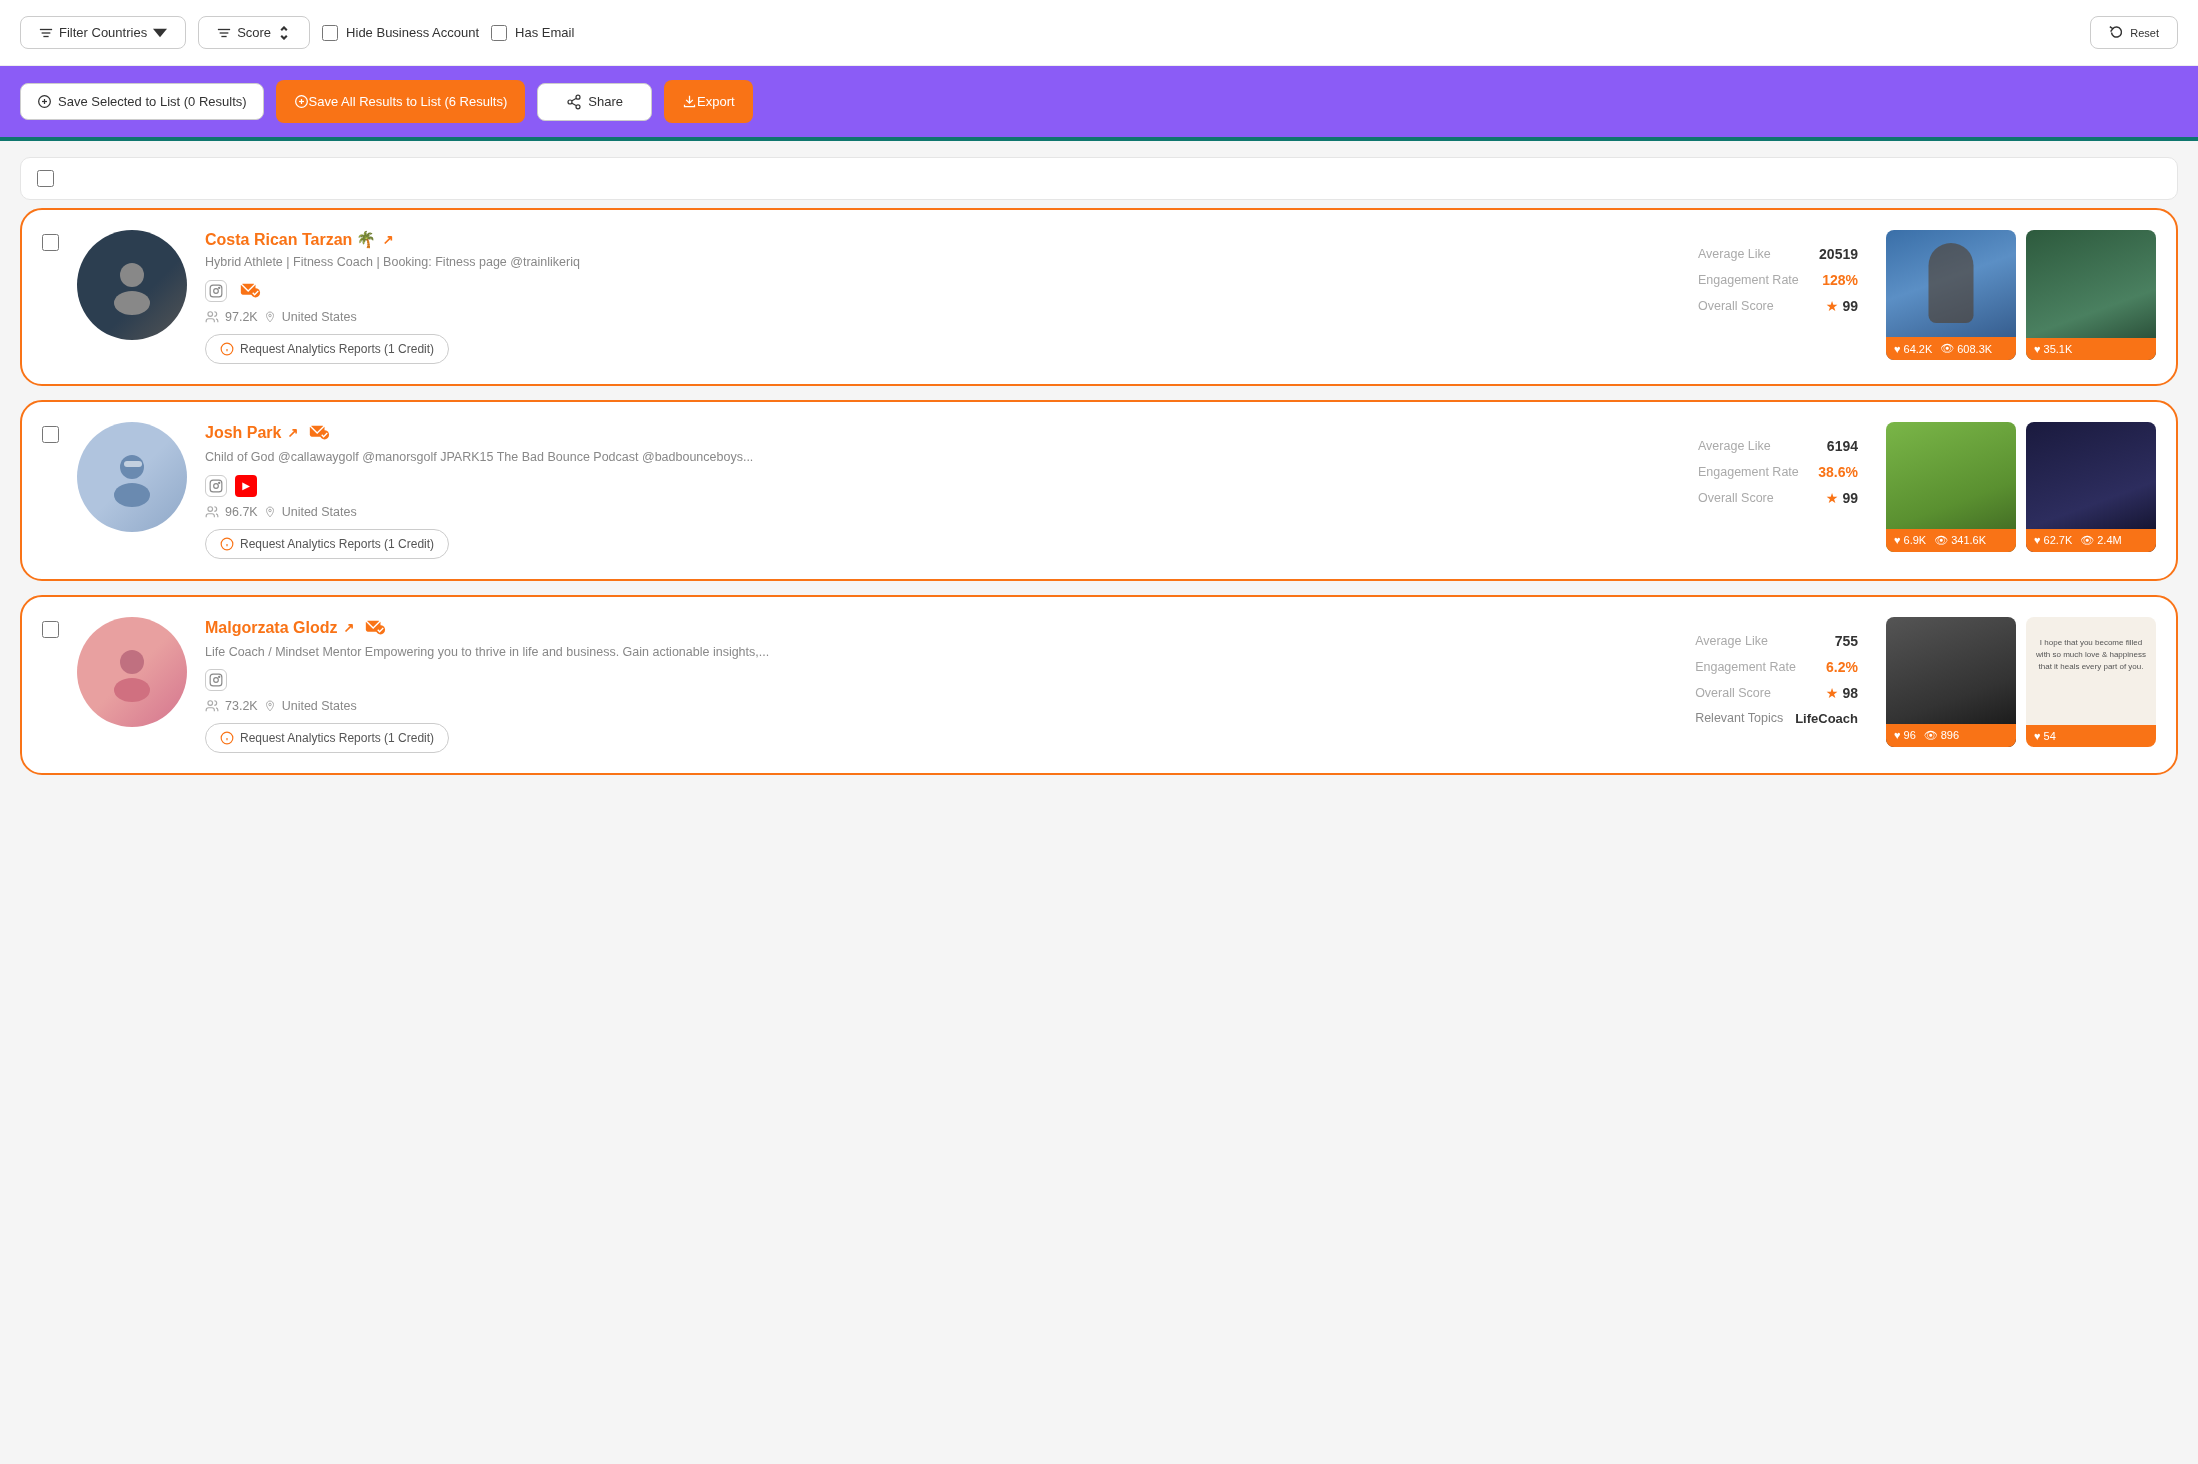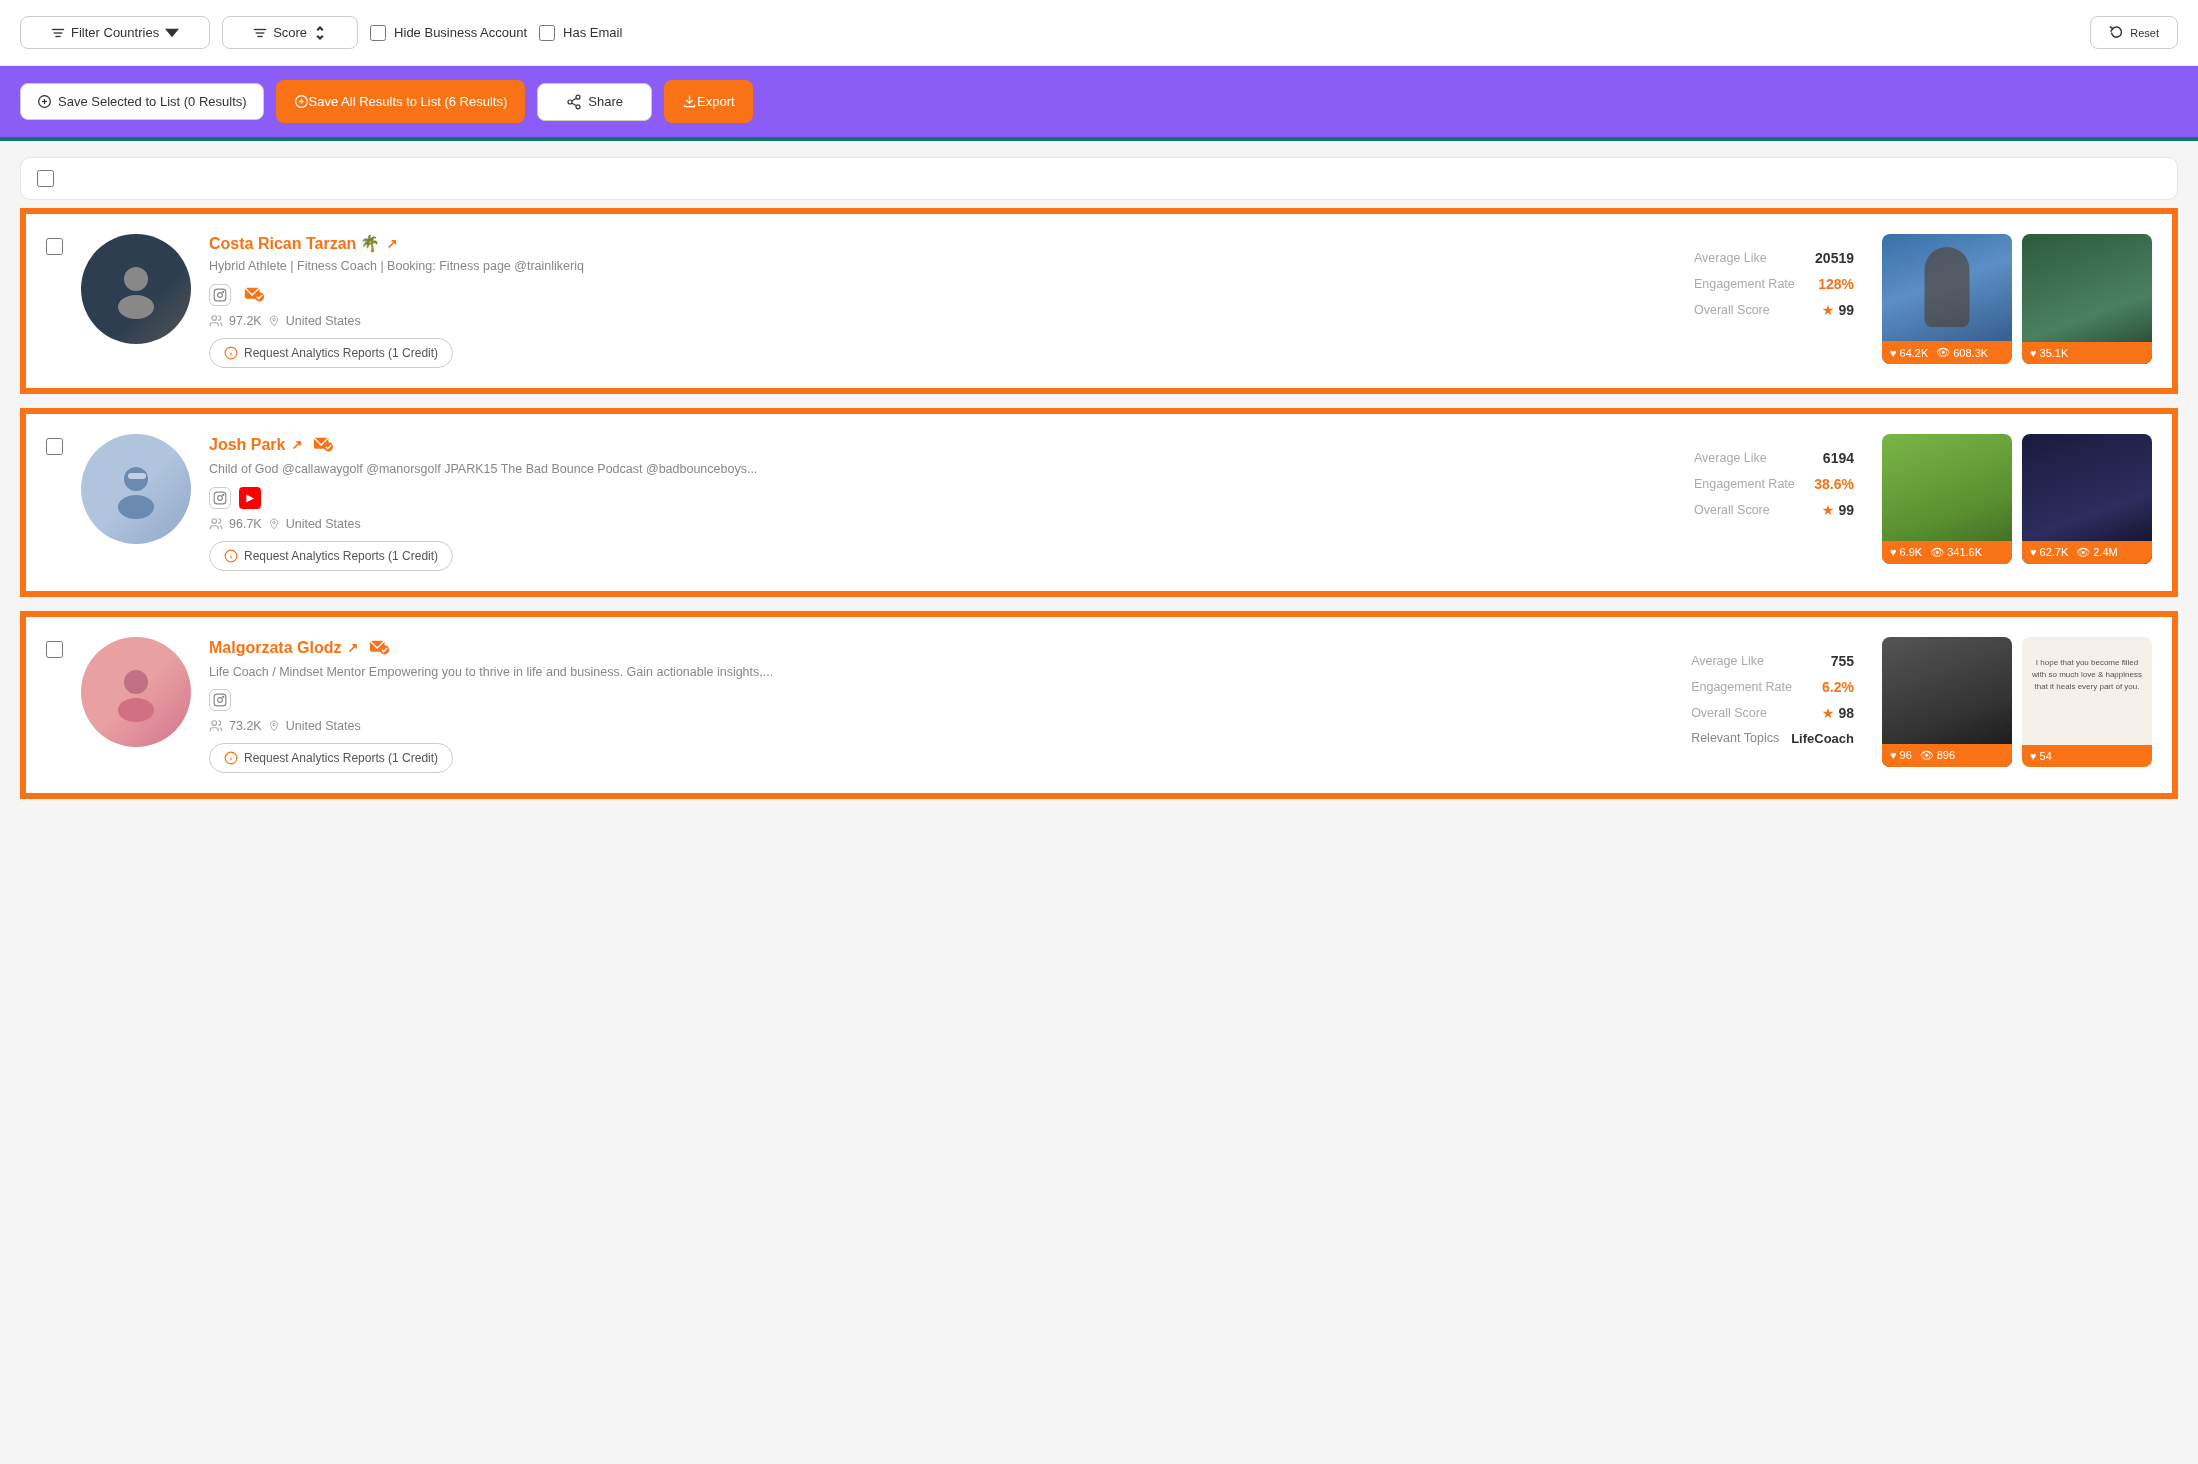--- a/index.html
+++ b/index.html
@@ -1,28 +1,28 @@
 <!DOCTYPE html>
 <html><head>
   <meta charset="utf-8">
   <style>
     * { box-sizing: border-box; margin: 0; padding: 0; }
     body { font-family: -apple-system, BlinkMacSystemFont, 'Segoe UI', sans-serif; background: #f5f5f5; color: #333; font-size: 14px; }
     .top-bar { background: #fff; padding: 16px 20px; display: flex; align-items: center; gap: 12px; border-bottom: 1px solid #eee; flex-wrap: wrap; }
-    .filter-btn { display: flex; align-items: center; gap: 6px; border: 1.5px solid #ccc; border-radius: 8px; padding: 8px 30px; background: #fff; cursor: pointer; font-size: 13px; color: #333; }
+    .filter-btn { display: flex; align-items: center; gap: 6px; border: 1.5px solid #ccc; border-radius: 8px; padding: 8px 18px; background: #fff; cursor: pointer; font-size: 13px; color: #333; }
     .filter-btn svg { width: 14px; height: 14px; }
     .checkbox-label { display: flex; align-items: center; gap: 8px; font-size: 13px; color: #333; cursor: pointer; }
     .checkbox-label input[type=checkbox] { width: 16px; height: 16px; border: 1.5px solid #ccc; border-radius: 3px; cursor: pointer; accent-color: #f97316; }
     .reset-btn { margin-left: auto; display: flex; align-items: center; gap: 6px; border: 1.5px solid #ccc; border-radius: 8px; padding: 8px 18px; background: #fff; cursor: pointer; font-size: 11px; color: #333; }
     .action-bar { background: #8b5cf6; padding: 14px 20px; display: flex; align-items: center; gap: 12px; border-bottom: 4px solid #0f766e; flex-wrap: wrap; }
     .btn-outline { display: flex; align-items: center; gap: 6px; border: 1.5px solid #ccc; border-radius: 8px; padding: 10px 16px; background: #fff; cursor: pointer; font-size: 13px; color: #333; }
     .btn-orange { display: flex; align-items: center; border: none; border-radius: 8px; padding: 14px 18px; background: #f97316; cursor: pointer; font-size: 13px; color: #fff; font-weight: 500; }
     .btn-share { display: flex; align-items: center; gap: 6px; border: 1.5px solid #ccc; border-radius: 8px; padding: 10px 28px; background: #fff; cursor: pointer; font-size: 13px; color: #333; }
     .main-content { padding: 16px 20px; }
-    .card { background: #fff; border: 6px solid #f97316; border-radius: 0; margin-bottom: 14px; display: flex; align-items: flex-start; padding: 20px; gap: 18px; }
+    .card { background: #fff; border: 2px solid #f97316; border-radius: 22px; margin-bottom: 14px; display: flex; align-items: flex-start; padding: 20px; gap: 18px; }
     .card-checkbox { margin-top: 4px; }
     .card-checkbox input { width: 17px; height: 17px; accent-color: #f97316; cursor: pointer; }
     .avatar-circle { width: 110px; height: 110px; border-radius: 50%; background: #b0c4d8; flex-shrink: 0; display: flex; align-items: center; justify-content: center; font-size: 36px; color: #fff; }
     .card-info { flex: 1; min-width: 0; }
     .influencer-name { color: #f97316; font-size: 16px; font-weight: 700; display: flex; align-items: center; gap: 6px; margin-bottom: 4px; }
     .name-icon { font-size: 13px; }
     .bio { color: #888; font-size: 12.5px; margin-bottom: 8px; line-height: 1.5; }
     .social-icons { display: flex; align-items: center; gap: 8px; margin-bottom: 8px; }
     .ig-icon { width: 22px; height: 22px; border: 1.5px solid #ccc; border-radius: 6px; display: flex; align-items: center; justify-content: center; font-size: 13px; }
     .yt-icon { width: 22px; height: 22px; background: #ff0000; border-radius: 4px; display: flex; align-items: center; justify-content: center; font-size: 10px; color: #fff; }

